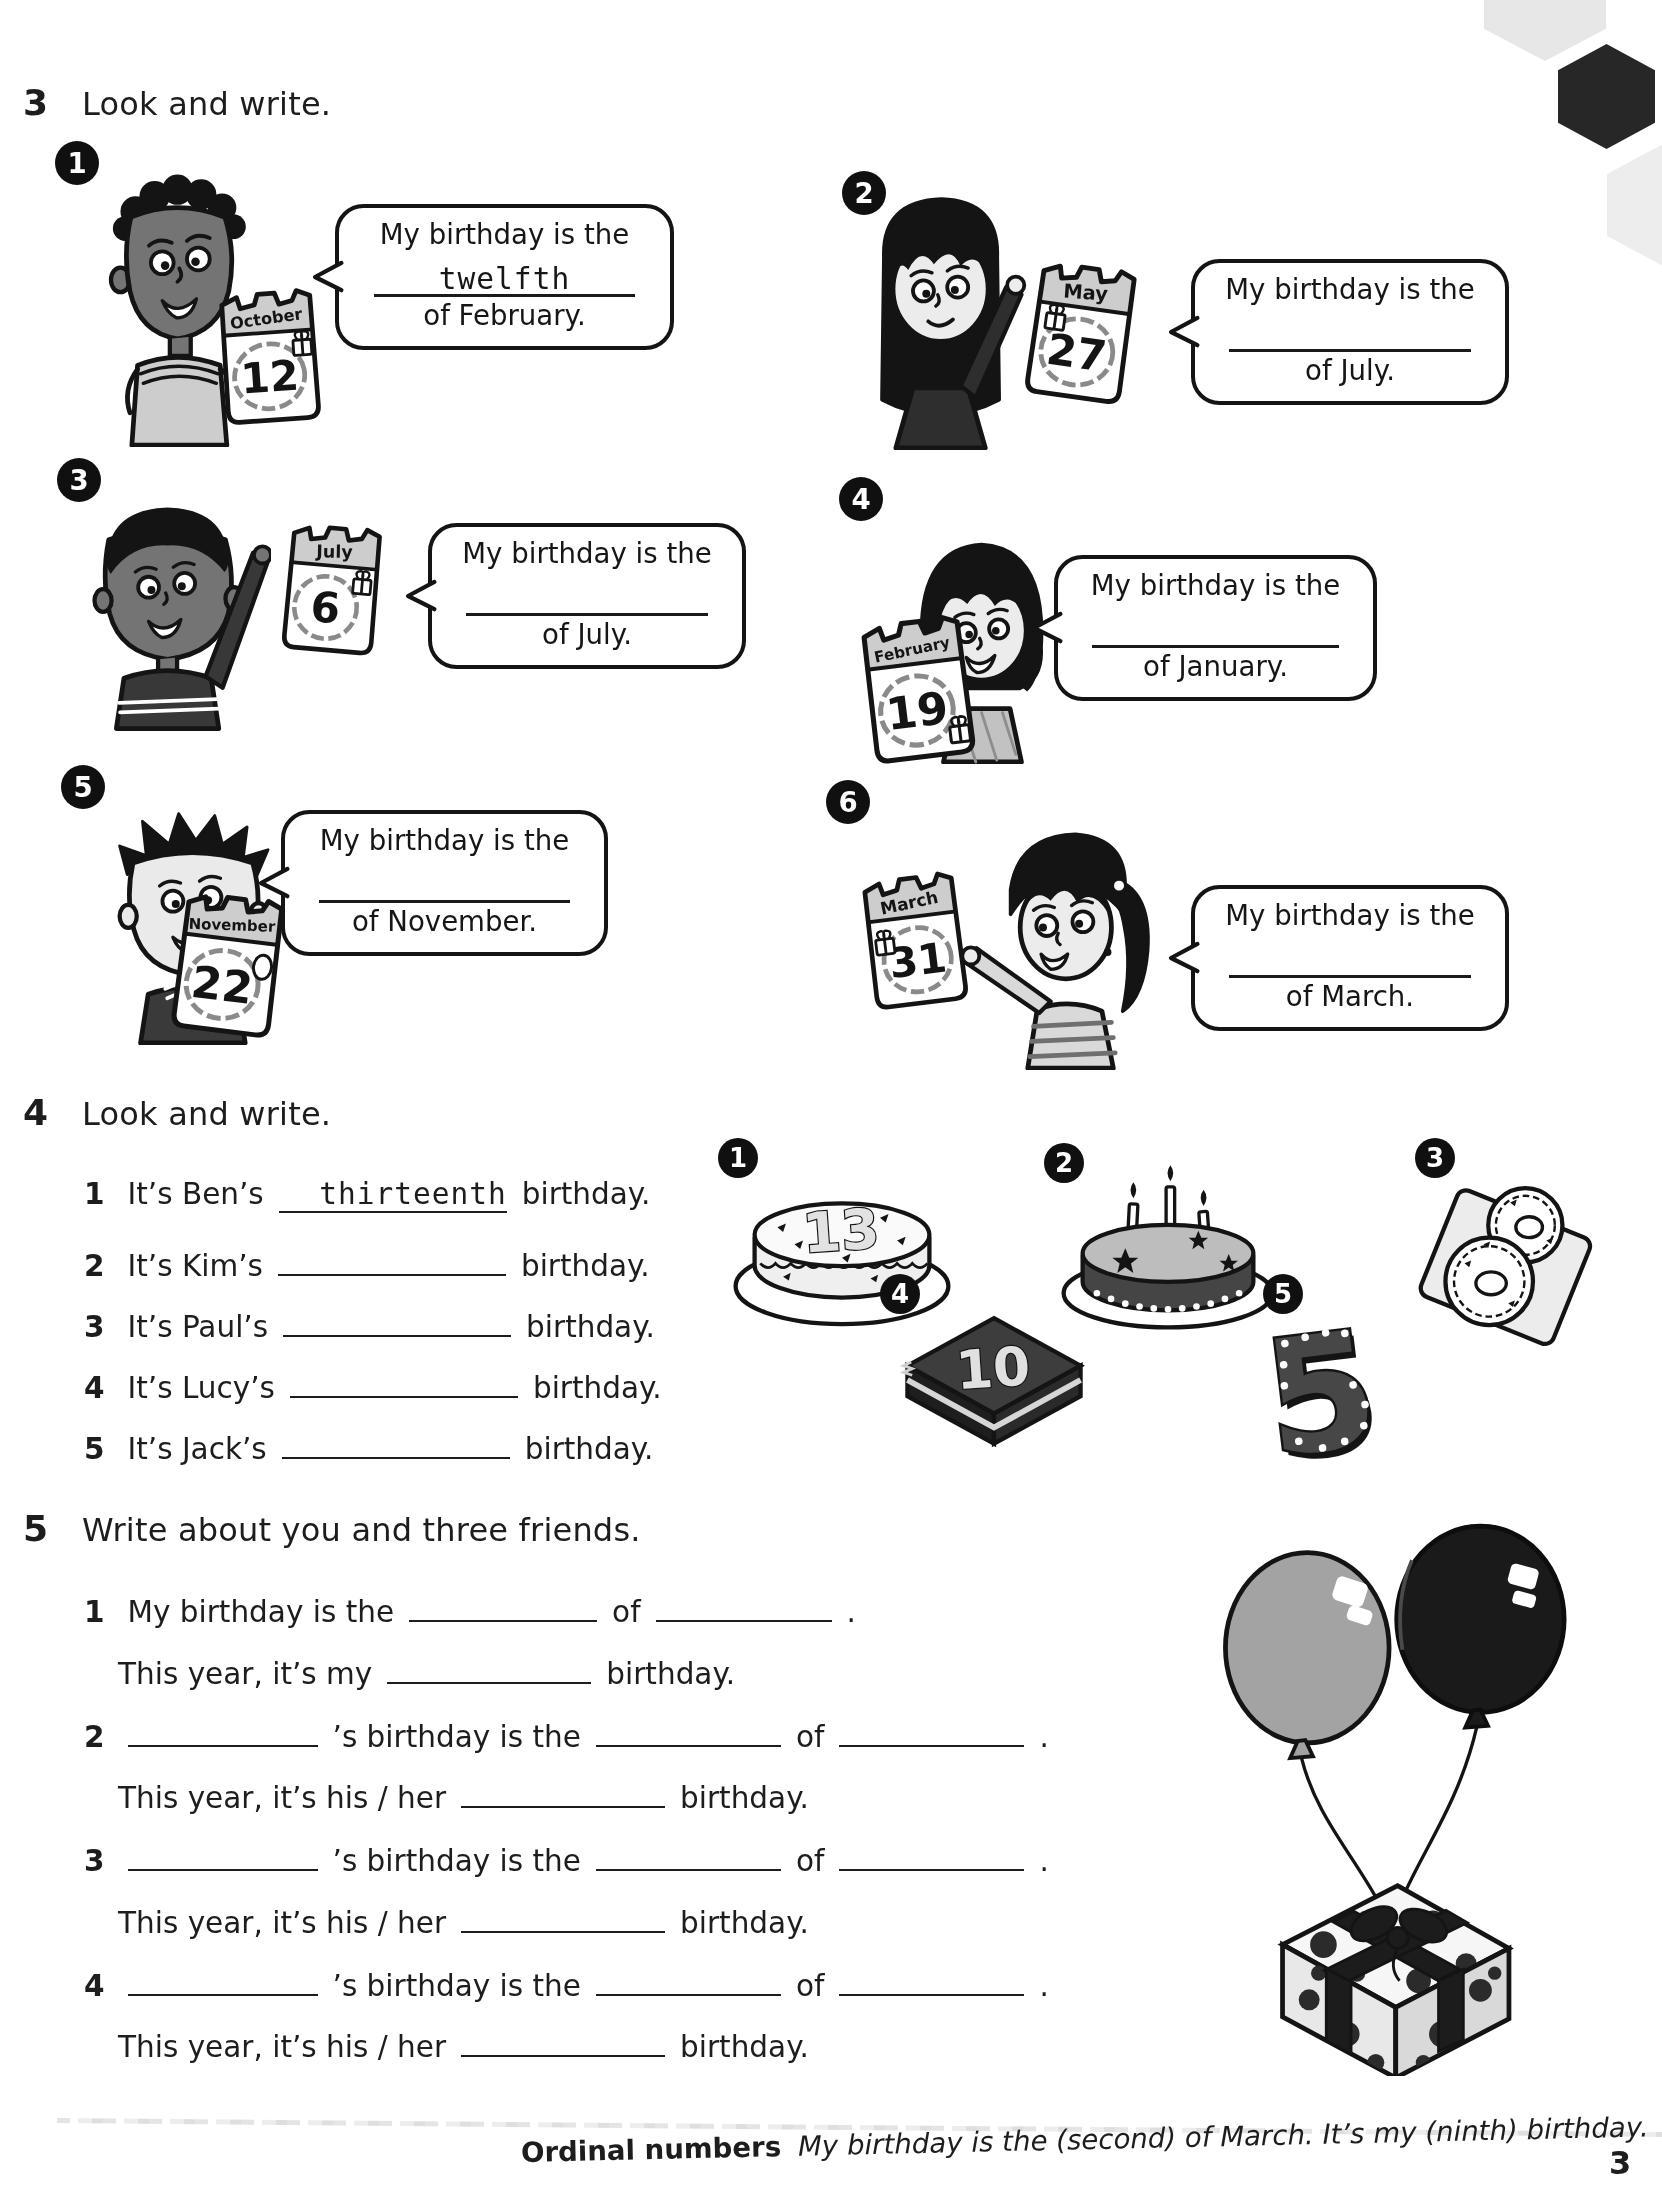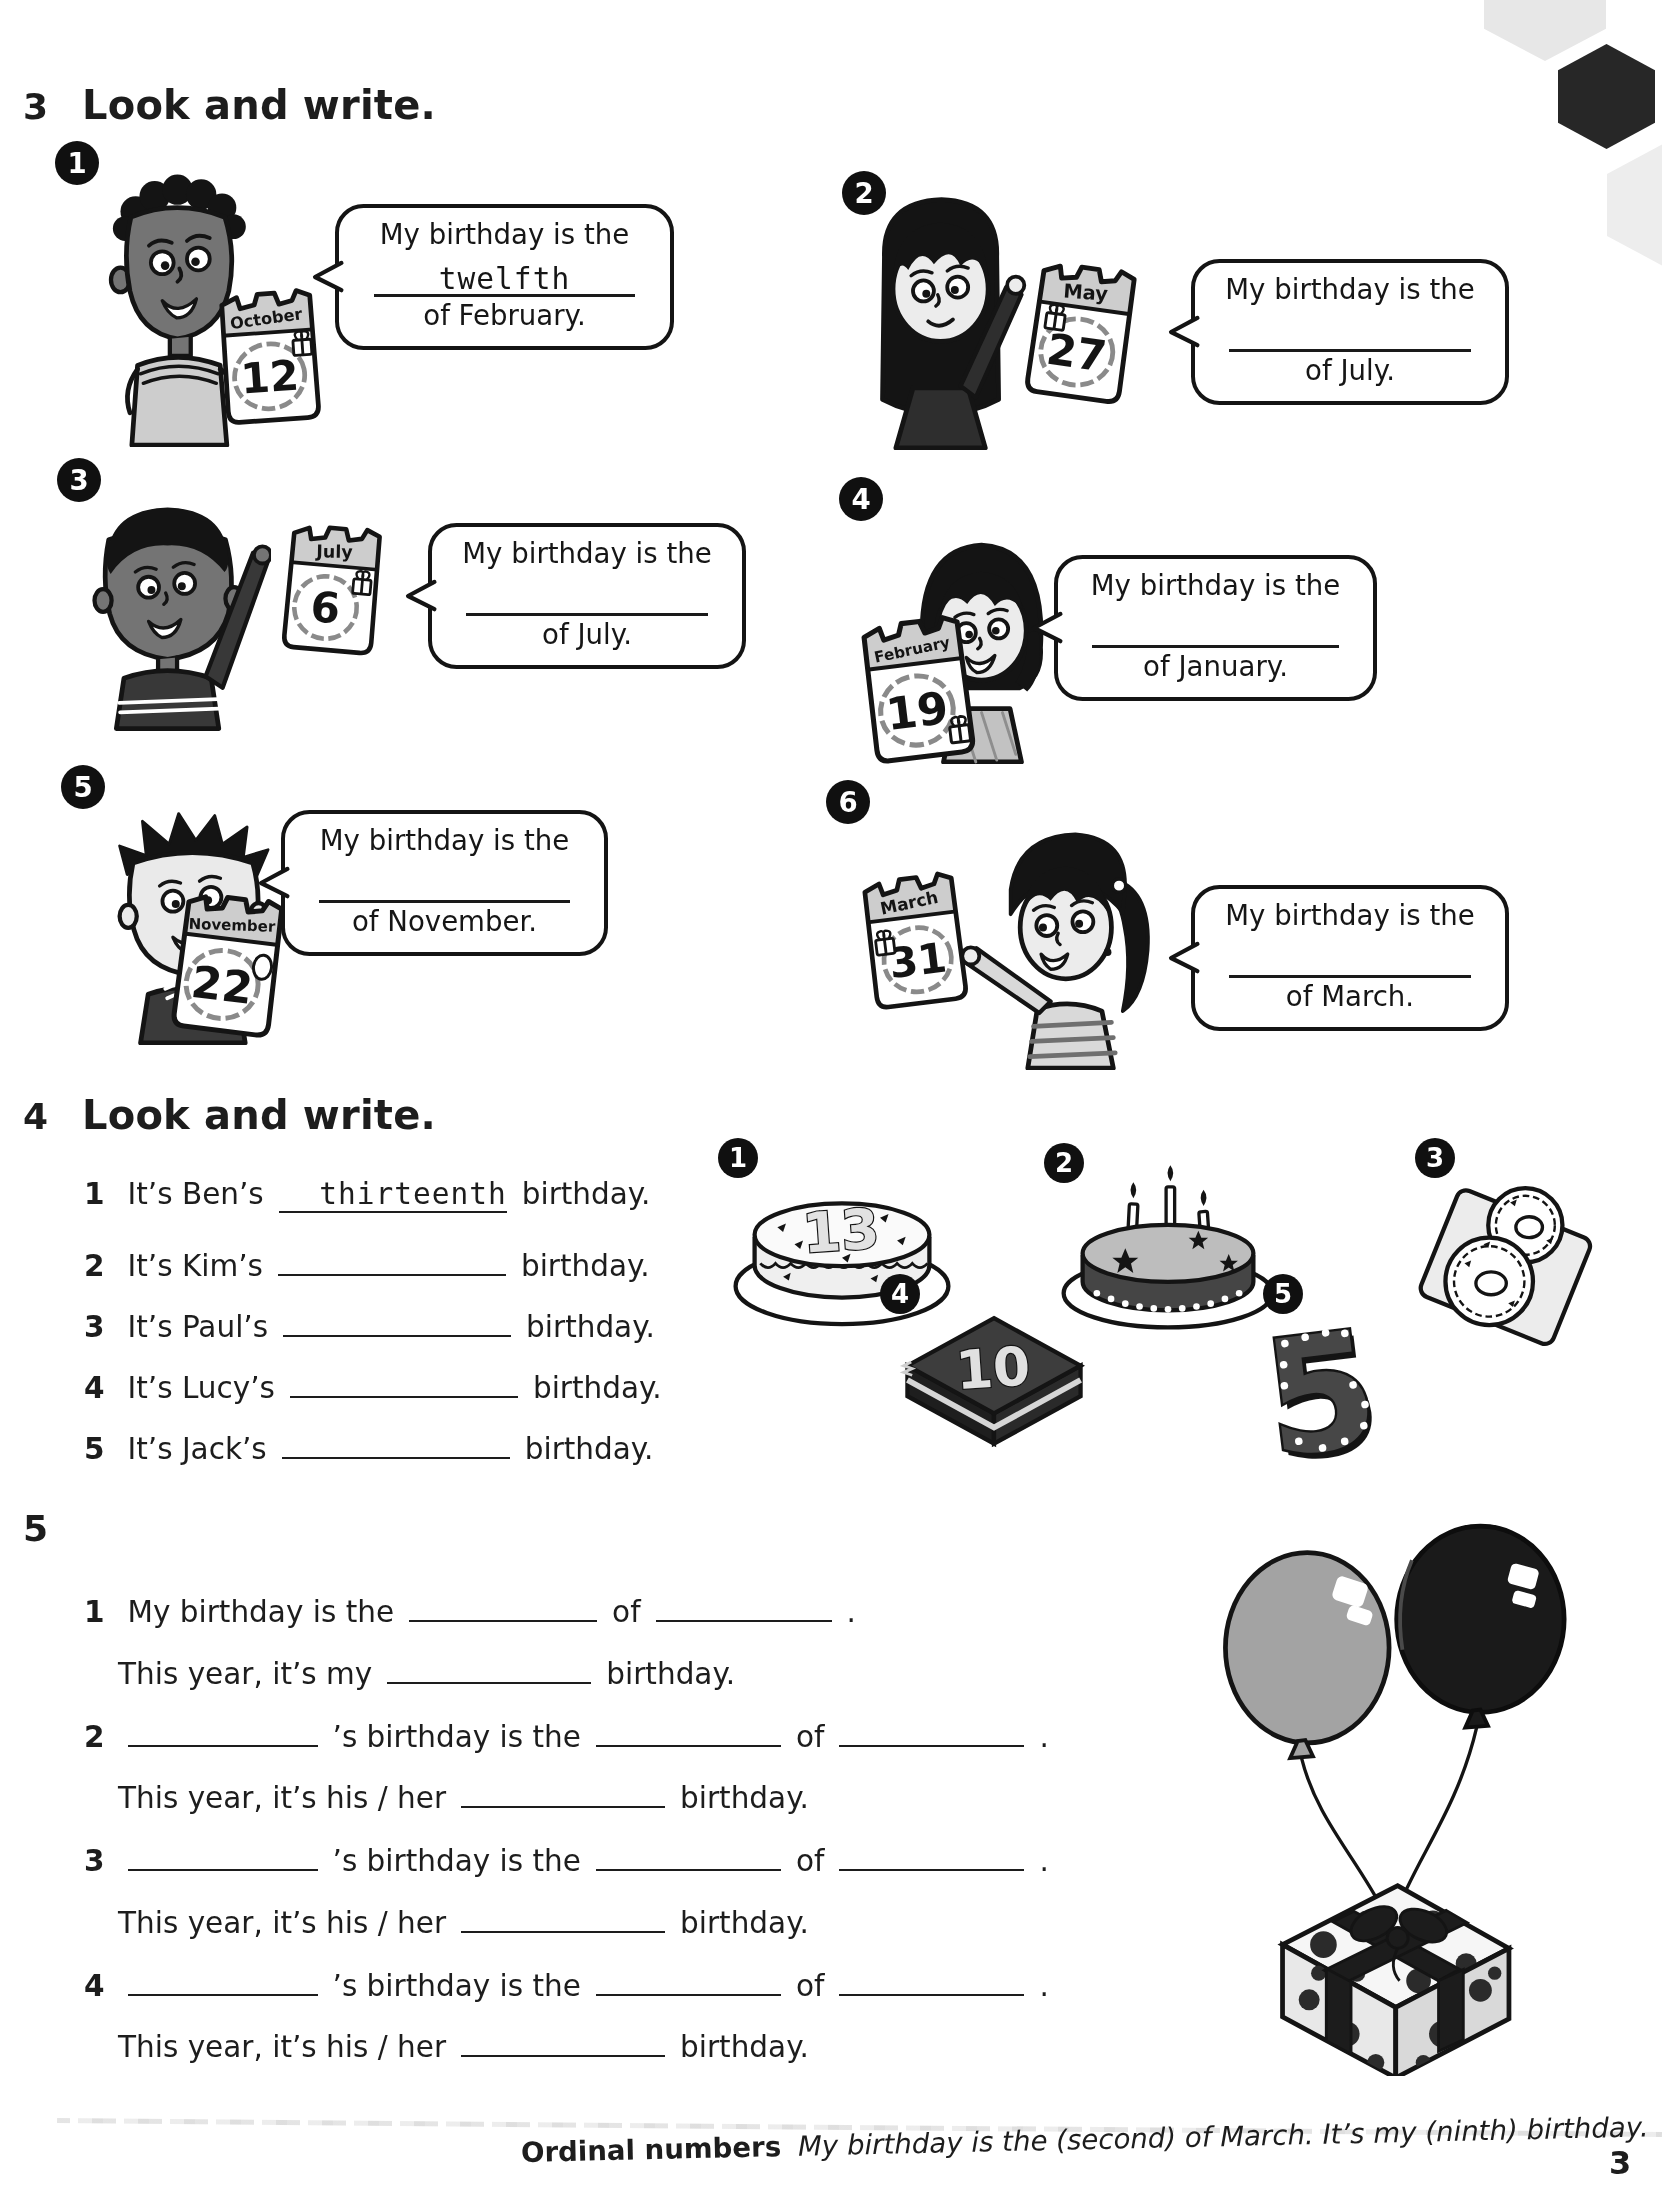--- a/index.html
+++ b/index.html
@@ -6,21 +6,21 @@
   .page{position:relative;width:1663px;height:2210px;background:#ffffff;overflow:hidden;
         font-family:"DejaVu Sans",sans-serif;color:#1d1d1d;}
   
   .hex{position:absolute;clip-path:polygon(50% 0,100% 25%,100% 75%,50% 100%,0 75%,0 25%);}
   .hex-dark{left:1558px;top:44px;width:97px;height:105px;background:#272727;}
   .hex-light1{left:1484px;top:-68px;width:122px;height:129px;background:#e7e7e7;}
   .hex-light2{left:1607px;top:143px;width:116px;height:124px;background:#ededed;}
   
   .ex-header{position:absolute;left:23px;display:flex;gap:34px;align-items:baseline;white-space:nowrap;}
   .ex-num{font-size:36px;font-weight:bold;}
-  .ex-title{font-size:40px;font-weight:bold;letter-spacing:0.2px;}
+  .ex-title{font-size:32px;font-weight:normal;letter-spacing:0.2px;}
   
   .badge{position:absolute;width:44px;height:44px;border-radius:50%;background:#101010;color:#fff;
          font-size:27.6px;font-weight:bold;display:flex;align-items:center;justify-content:center;z-index:6;}
   .badge.small{width:40px;height:40px;font-size:26px;}
   
   .kid,.cal,.cake,.scene{position:absolute;}
   .kid{z-index:1;}
   .cal{z-index:4;}
   
   .bubble{position:absolute;background:#fff;border:4.3px solid #141414;border-radius:28.5px;
@@ -502,20 +502,21 @@
         <circle cx="116" cy="160" r="4"></circle>
           <circle cx="92" cy="164" r="4"></circle>
           <circle cx="68" cy="154" r="4"></circle>
       </g>
     </g>
   </svg>
 
   
   <div class="ex-header" style="top:1508px">
     <span class="ex-num">5</span>
+    <span class="ex-title">Write about you and three friends.</span>
   </div>
 
   <div class="list-row" style="top:1586px">
     <span class="row-num">1</span>
     <span>My birthday is the</span>
     <span class="blank" style="width:188px"></span>
     <span>of</span>
     <span class="blank" style="width:176px"></span>
     <span>.</span>
   </div>

